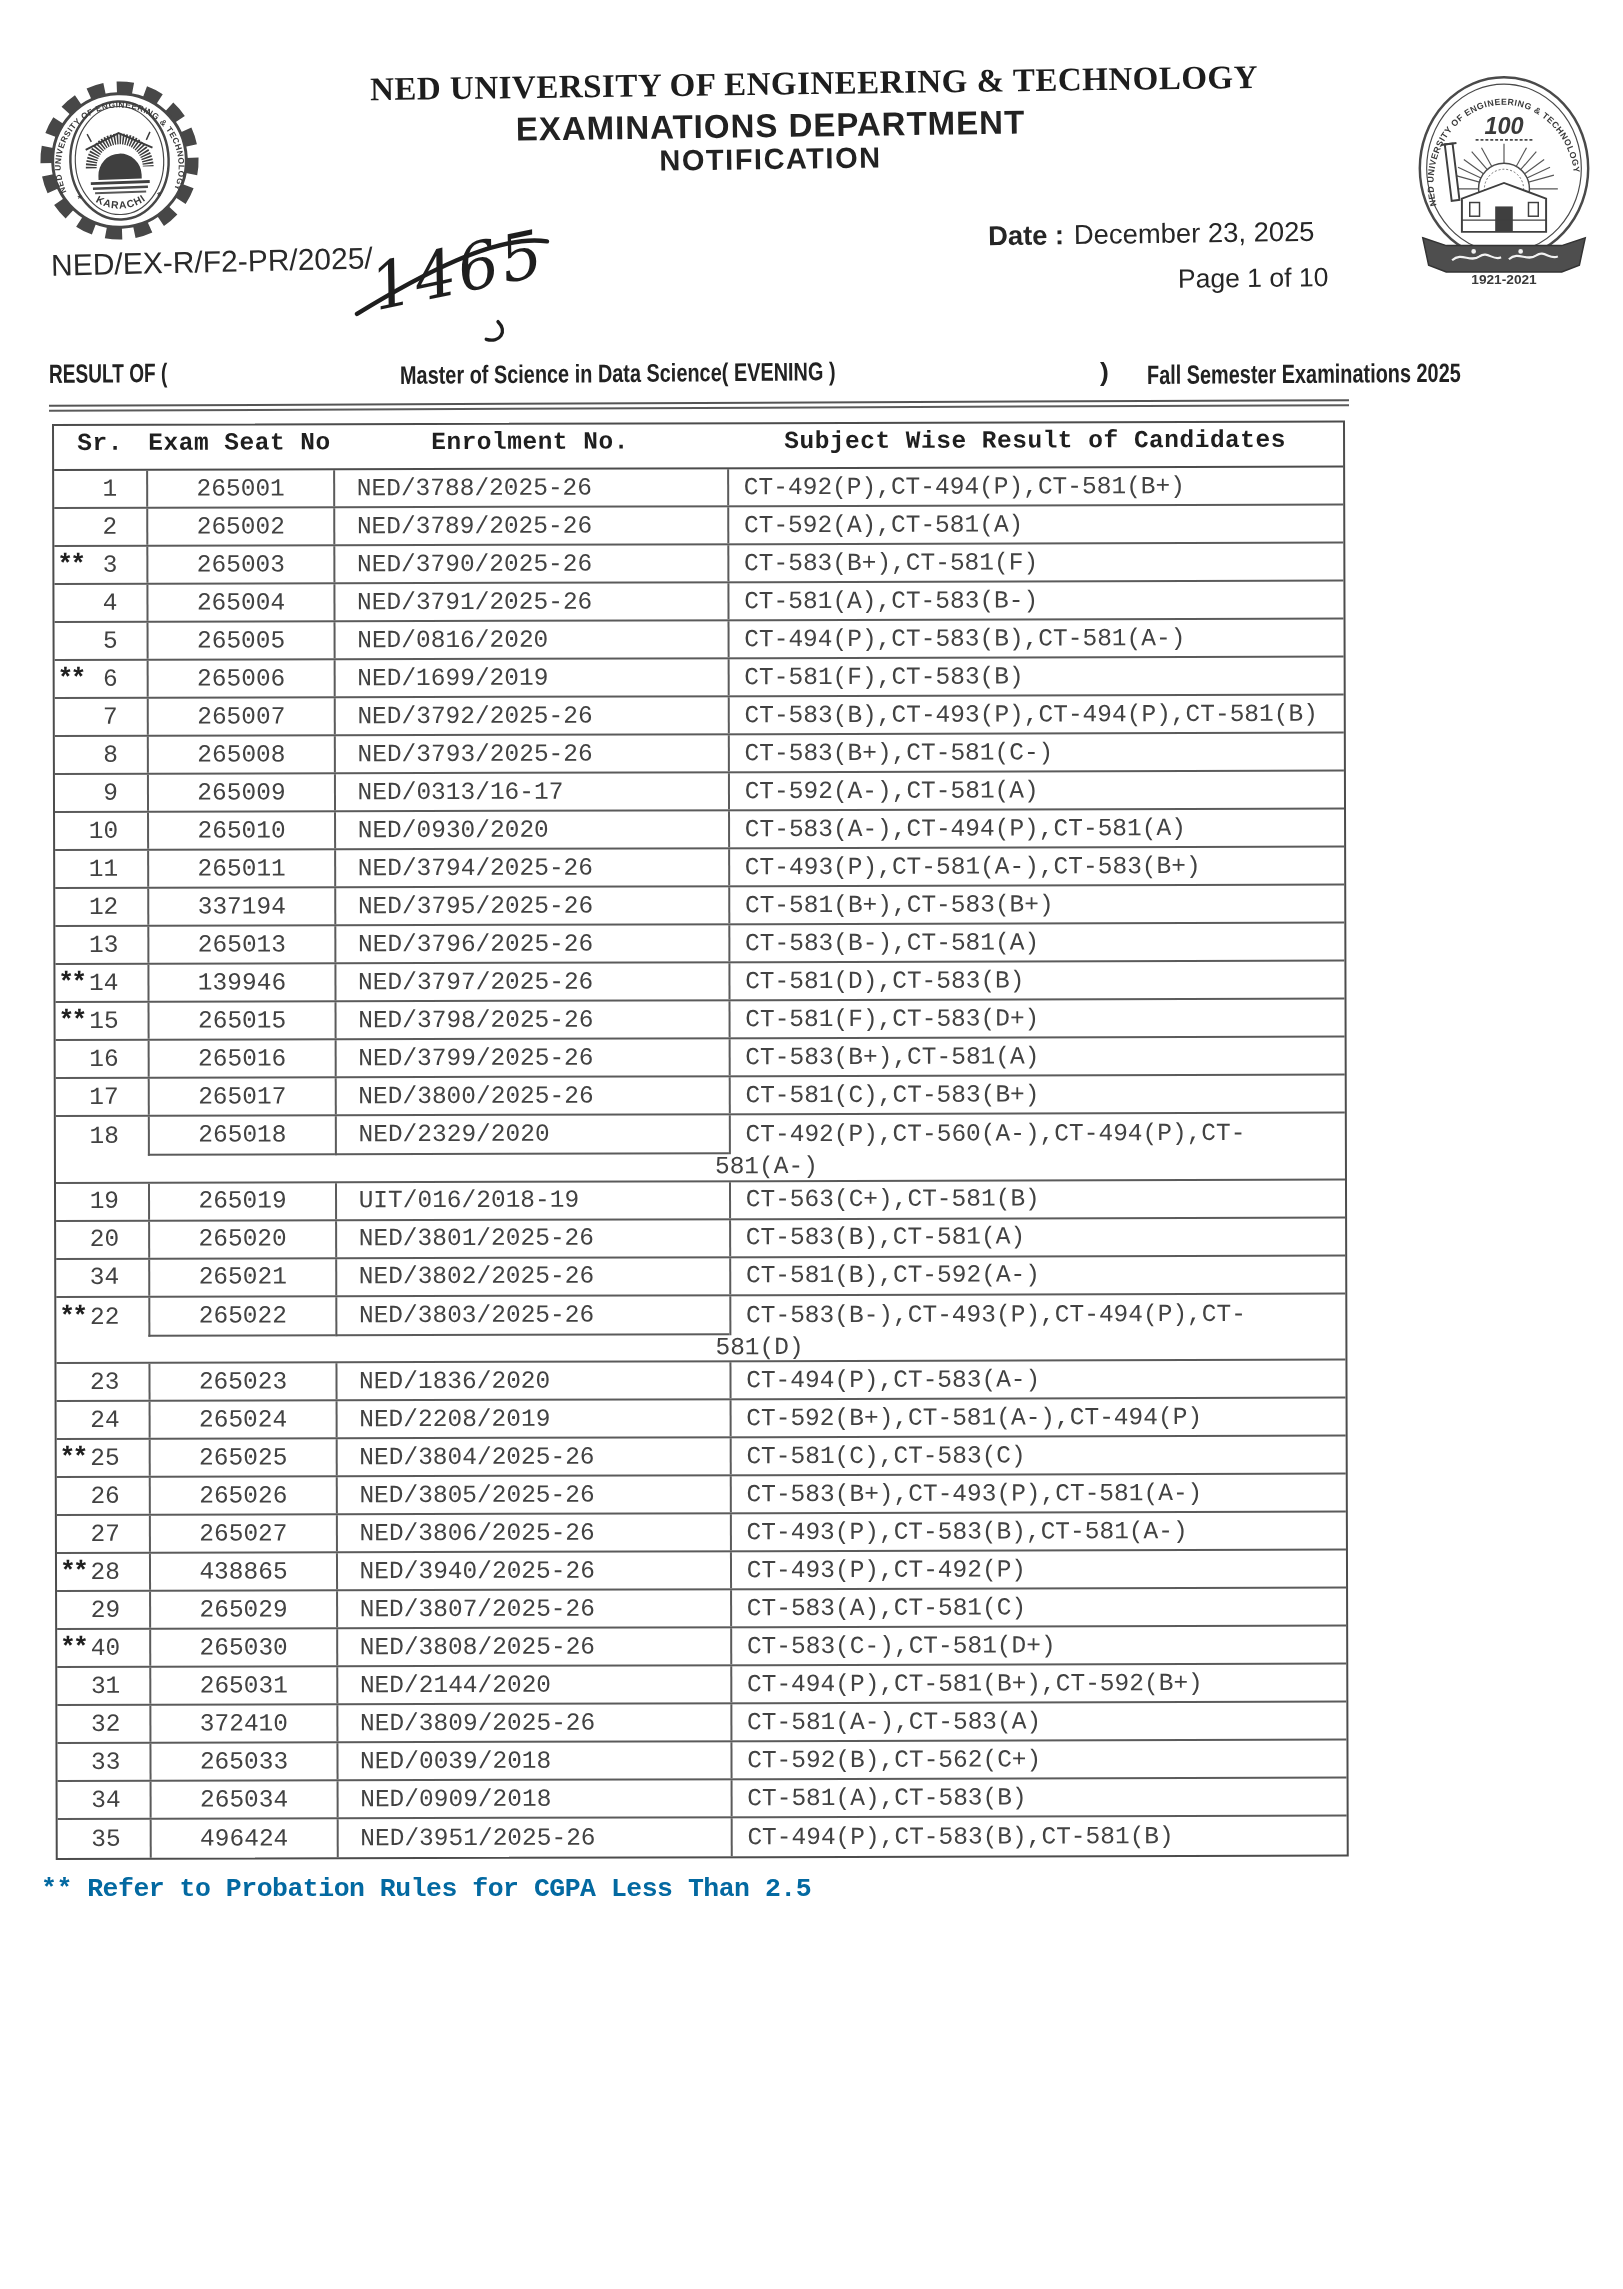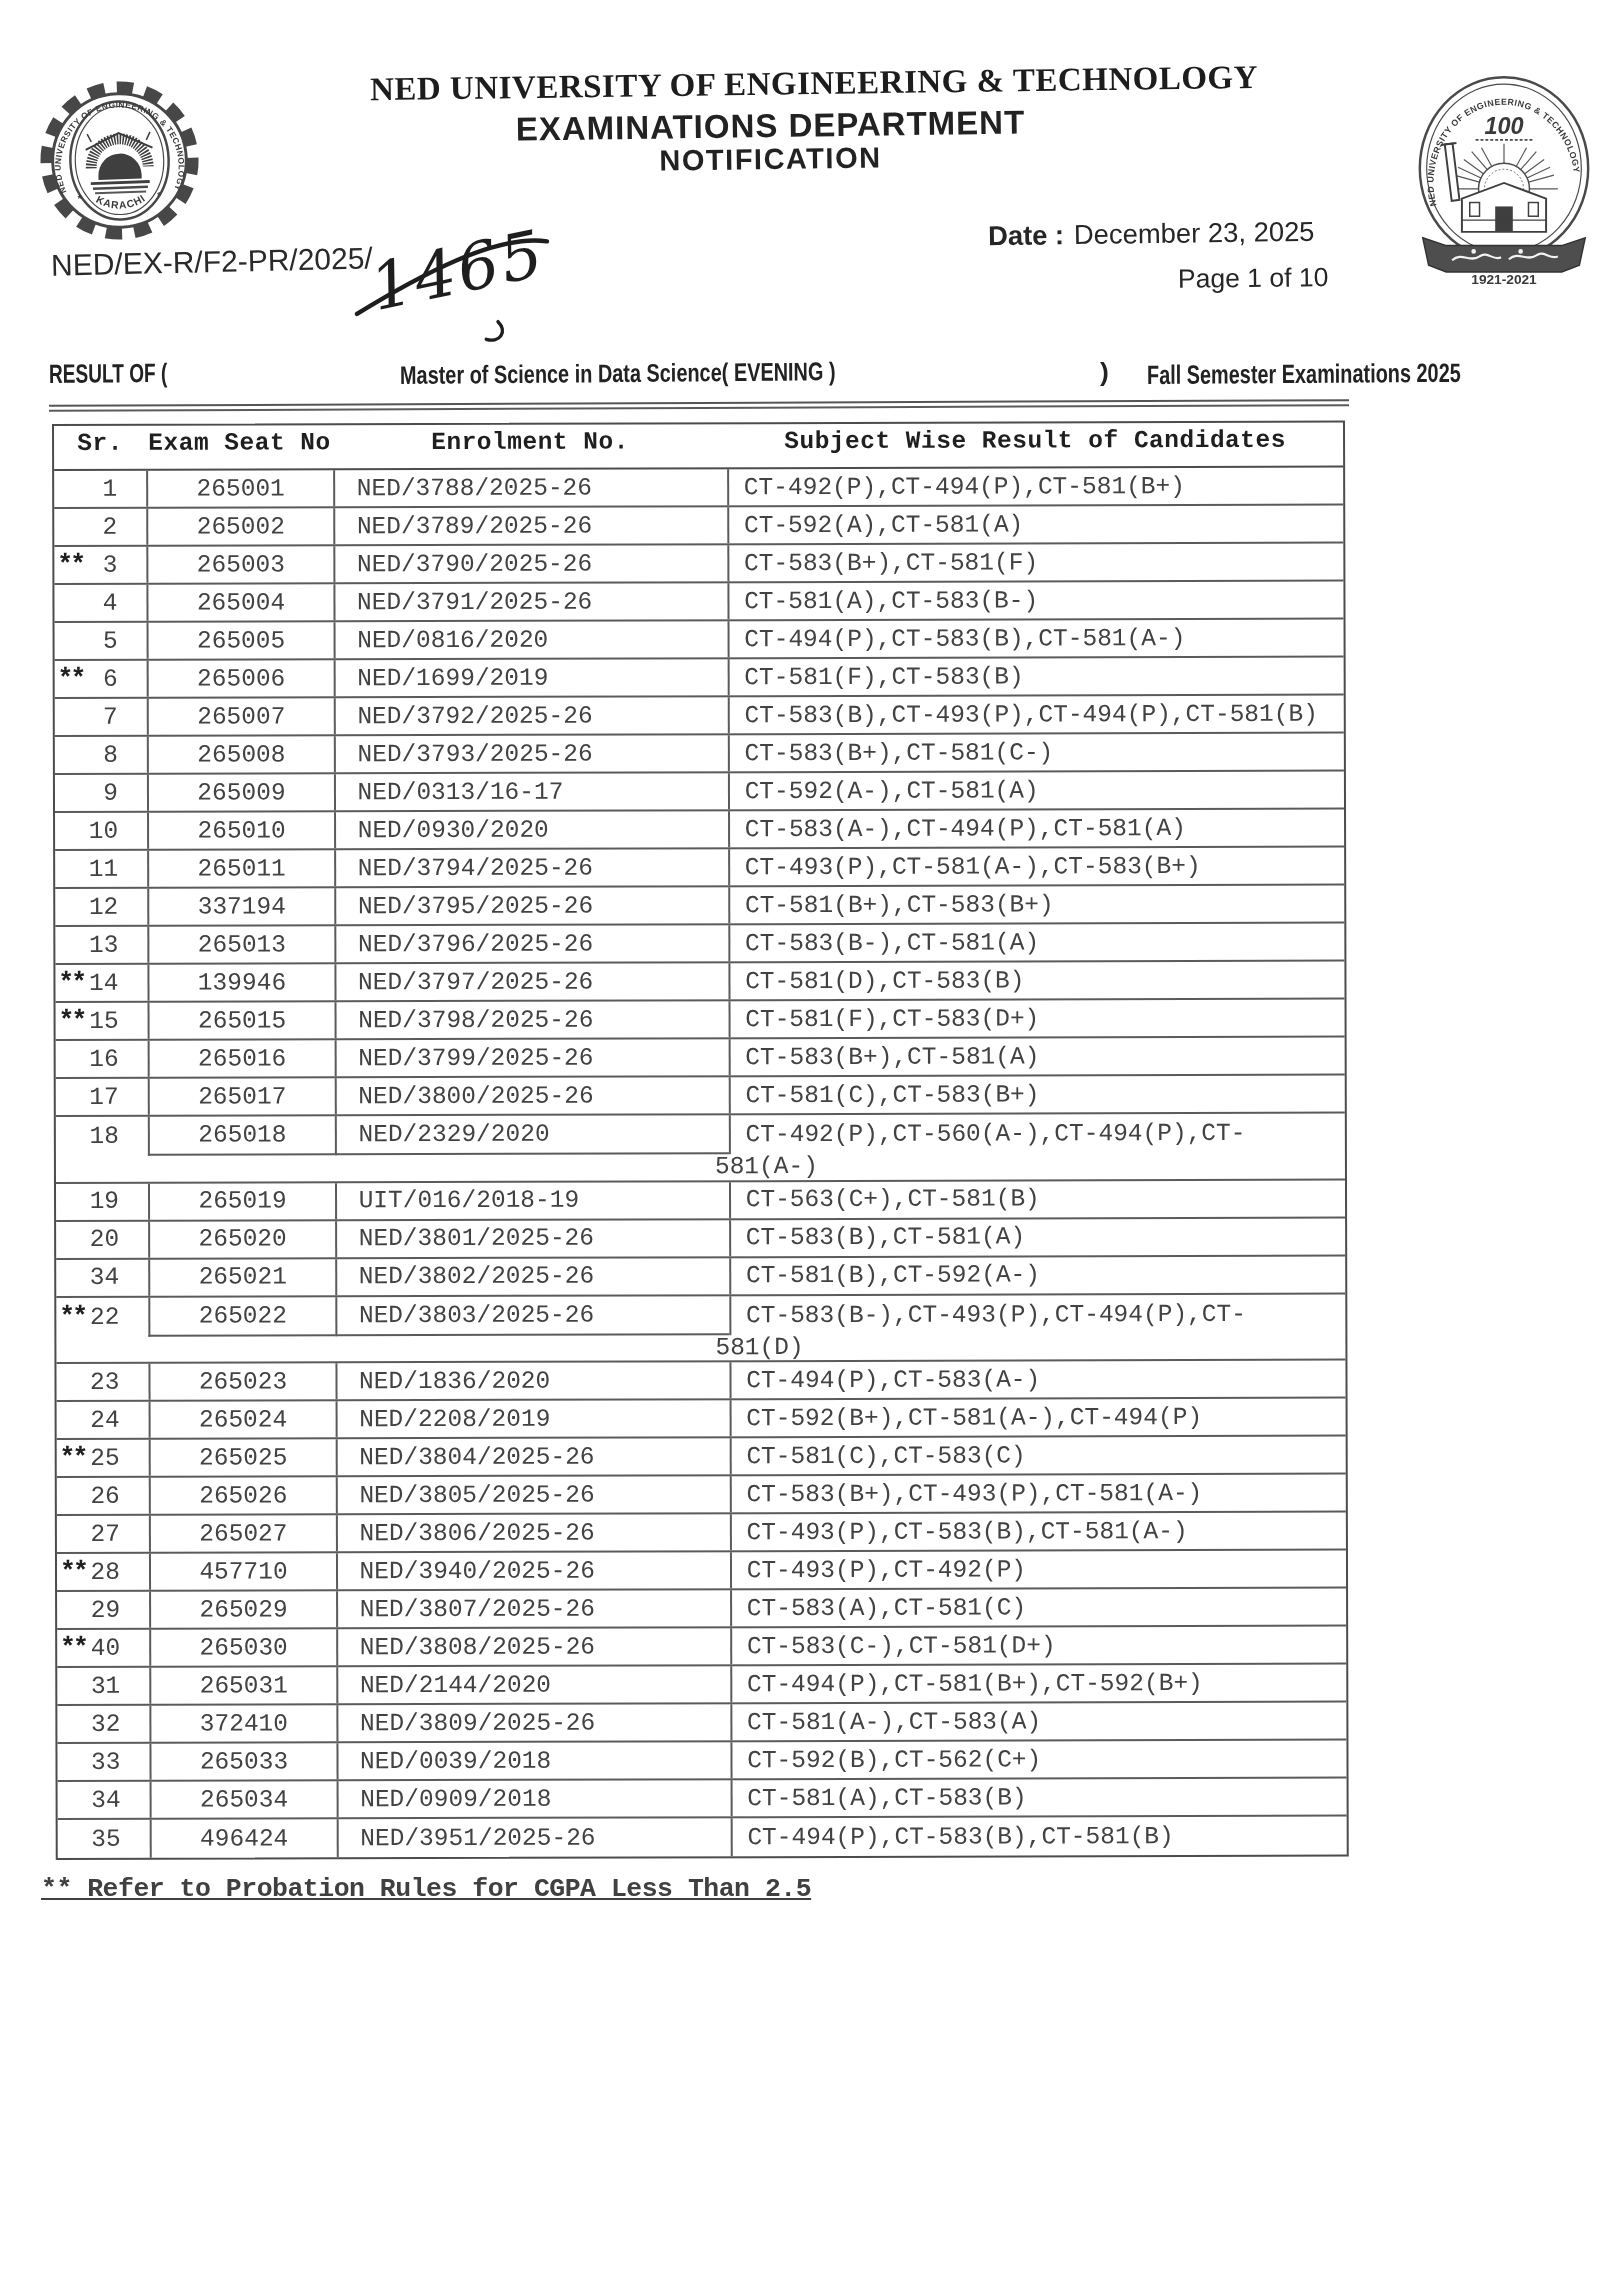--- a/index.html
+++ b/index.html
@@ -63,21 +63,21 @@
   .c-seat{ justify-content:center;text-align:center; }
   .c-enr { padding-left:21.6px; }
   .c-res { padding-left:14.7px; }
   .flag  { position:absolute; left:2.9px; top:50%; transform:translateY(-50%);
            font-weight:bold; font-size:26.5px; letter-spacing:-2.9px; color:#1f1f1f; }
   .tall .c-seat, .tall .c-enr { border-bottom:2px solid #5b5b5b; }
   .strip { grid-column:1 / -1; grid-row:2; display:flex; align-items:flex-start;
            padding-left:659px; line-height:25.5px; }
 
   .footnote { position:absolute; left:41px; top:1874px; font-family:"Liberation Mono","DejaVu Sans Mono",monospace;
-              font-weight:bold; font-size:26.5px; color:#404040; letter-spacing:-0.5px;text-decoration:underline; }
+              font-weight:bold; font-size:26.5px; color:#0369a1; letter-spacing:-0.5px; }
 </style>
 </head>
 <body>
 
 <div class="page">
 
   <svg class="logo-left" viewBox="0 0 172 172">
     <circle cx="86" cy="86" r="74" fill="none" stroke="#474747" stroke-width="13" stroke-dasharray="16.5 12.5"></circle>
     <circle cx="86" cy="86" r="68" fill="#ffffff" stroke="#474747" stroke-width="3"></circle>
     <ellipse cx="86" cy="86" rx="50" ry="60" fill="none" stroke="#474747" stroke-width="2.5"></ellipse>
@@ -395,21 +395,21 @@
         </div>
         <div class="cell c-seat">265027</div>
         <div class="cell c-enr">NED/3806/2025-26</div>
         <div class="cell c-res">CT-493(P),CT-583(B),CT-581(A-)</div>
       </div>
       <div class="t-row">
         <div class="cell c-sr">
           <div class="flag">**</div>
           <span>28</span>
         </div>
-        <div class="cell c-seat">457710</div>
+        <div class="cell c-seat">438865</div>
         <div class="cell c-enr">NED/3940/2025-26</div>
         <div class="cell c-res">CT-493(P),CT-492(P)</div>
       </div>
       <div class="t-row">
         <div class="cell c-sr">
           <span>29</span>
         </div>
         <div class="cell c-seat">265029</div>
         <div class="cell c-enr">NED/3807/2025-26</div>
         <div class="cell c-res">CT-583(A),CT-581(C)</div>

